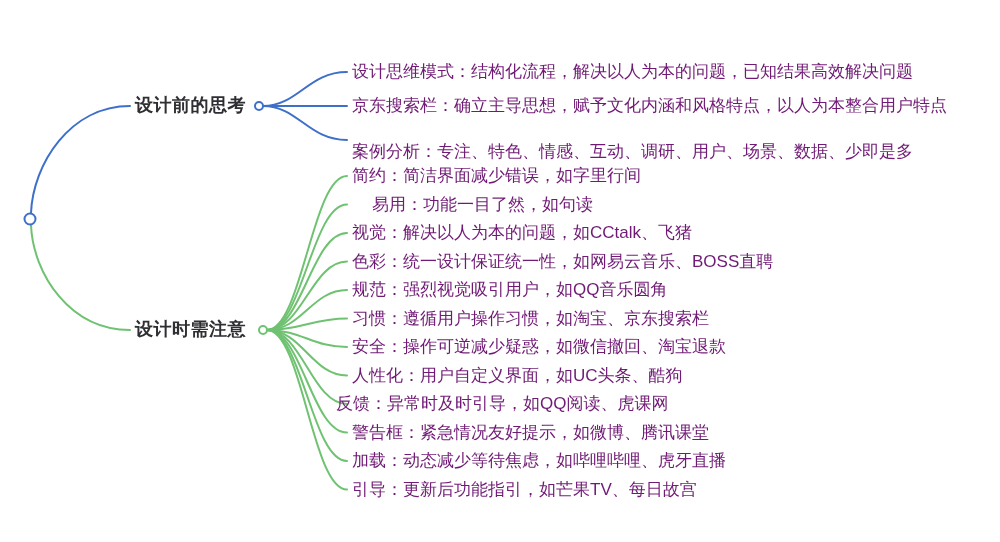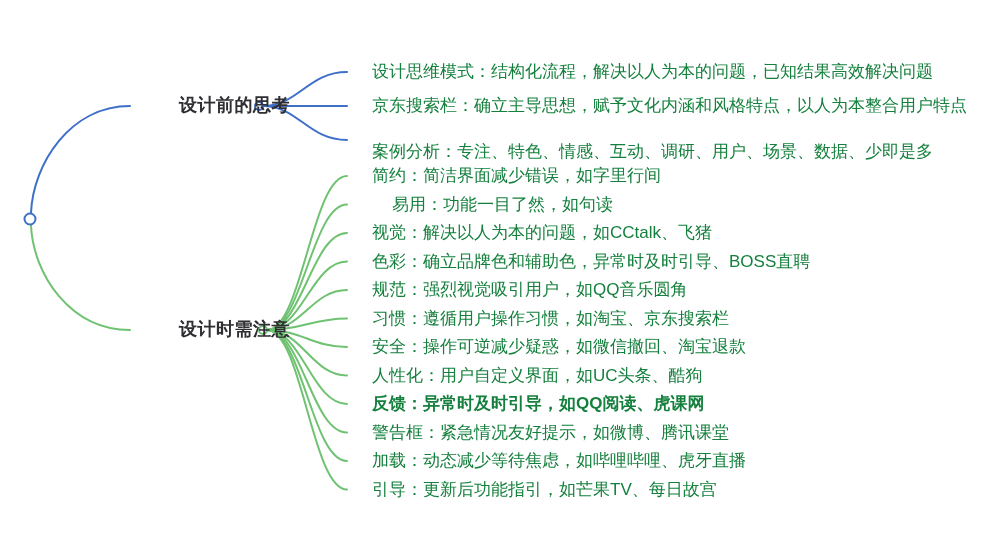--- a/index.html
+++ b/index.html
@@ -22,26 +22,24 @@
     transform: translateY(-50%);
     white-space: nowrap;
     line-height: 1.2;
     cursor: default;
   }
   .branch-label {
     font-size: 18px;
     font-weight: bold;
     color: #2e2e33;
     letter-spacing: 0.5px;
-    margin-left: 44px;
   }
   .child-label {
     font-size: 17px;
-    color: #15803d;
-    margin-left: 20px;
+    color: #701a75;
   }
 </style>
 </head>
 <body>
 
 <div class="canvas">
   <svg class="links" width="1000" height="542" viewBox="0 0 1000 542" xmlns="http://www.w3.org/2000/svg">
       <path d="M 31 213 C 33 164, 70 106, 130 106" fill="none" stroke="#3e6fc9" stroke-width="2" stroke-linecap="round"></path>
       <circle cx="259" cy="106" r="4" fill="#ffffff" stroke="#3e6fc9" stroke-width="2"></circle>
       <path d="M 263 106 C 298 106, 308 72, 347 72" fill="none" stroke="#3e6fc9" stroke-width="2" stroke-linecap="round"></path>
@@ -68,23 +66,23 @@
 
   <div class="node branch-label" id="branch-1" style="left: 135px; top: 330px;">设计时需注意</div>
 
   <div id="children-host">
       <div class="node child-label" style="left: 352px; top: 72px;">设计思维模式：结构化流程，解决以人为本的问题，已知结果高效解决问题</div>
       <div class="node child-label" style="left: 352px; top: 106px;">京东搜索栏：确立主导思想，赋予文化内涵和风格特点，以人为本整合用户特点</div>
       <div class="node child-label" style="left: 352px; top: 152px;">案例分析：专注、特色、情感、互动、调研、用户、场景、数据、少即是多</div>
       <div class="node child-label" style="left: 352px; top: 176px;">简约：简洁界面减少错误，如字里行间</div>
       <div class="node child-label" style="left: 372px; top: 204.5px;">易用：功能一目了然，如句读</div>
       <div class="node child-label" style="left: 352px; top: 233px;">视觉：解决以人为本的问题，如CCtalk、飞猪</div>
-      <div class="node child-label" style="left: 352px; top: 261.5px;">色彩：确立品牌色和辅助色，异常时及时引导、BOSS直聘</div>
+      <div class="node child-label" style="left: 352px; top: 261.5px;">色彩：统一设计保证统一性，如网易云音乐、BOSS直聘</div>
       <div class="node child-label" style="left: 352px; top: 290px;">规范：强烈视觉吸引用户，如QQ音乐圆角</div>
       <div class="node child-label" style="left: 352px; top: 318.5px;">习惯：遵循用户操作习惯，如淘宝、京东搜索栏</div>
       <div class="node child-label" style="left: 352px; top: 347px;">安全：操作可逆减少疑惑，如微信撤回、淘宝退款</div>
       <div class="node child-label" style="left: 352px; top: 375.5px;">人性化：用户自定义界面，如UC头条、酷狗</div>
-      <div class="node child-label" style="left: 352px; top: 404px; font-weight: bold;">反馈：异常时及时引导，如QQ阅读、虎课网</div>
+      <div class="node child-label" style="left: 336px; top: 404px;">反馈：异常时及时引导，如QQ阅读、虎课网</div>
       <div class="node child-label" style="left: 352px; top: 432.5px;">警告框：紧急情况友好提示，如微博、腾讯课堂</div>
       <div class="node child-label" style="left: 352px; top: 461px;">加载：动态减少等待焦虑，如哔哩哔哩、虎牙直播</div>
       <div class="node child-label" style="left: 352px; top: 489.5px;">引导：更新后功能指引，如芒果TV、每日故宫</div>
     </div>
 </div>
 
 </body></html>

